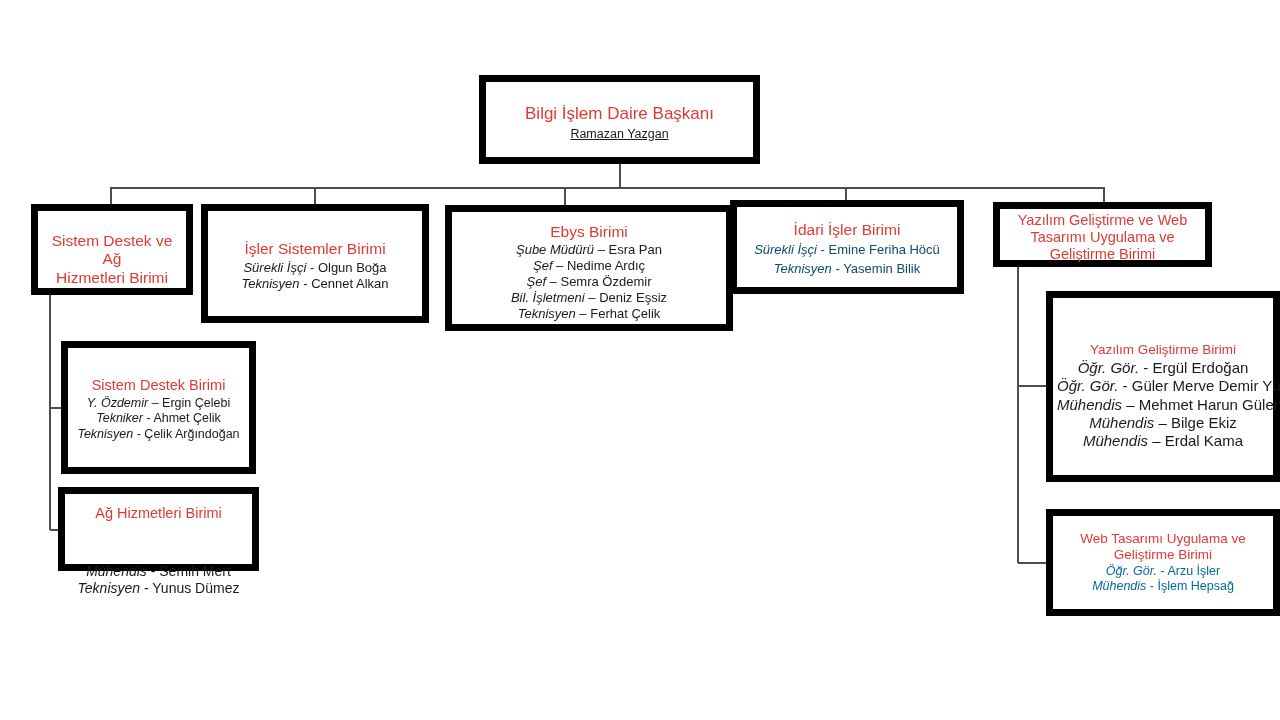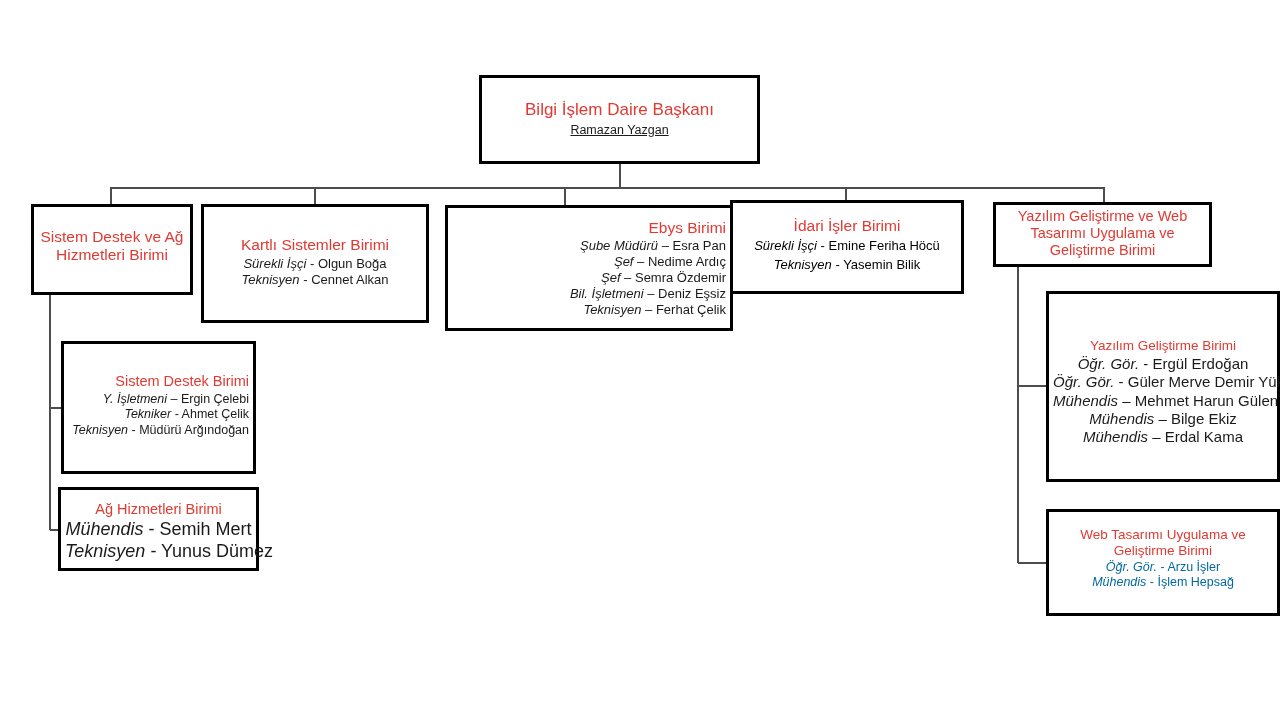--- a/index.html
+++ b/index.html
@@ -15,21 +15,21 @@
     font-family: "Liberation Sans", sans-serif;
     -webkit-font-smoothing: antialiased;
   }
   #chart-canvas {
     position: absolute;
     left: 0; top: 0;
     width: 1280px; height: 720px;
   }
   .node {
     position: absolute;
-    border: 3px solid #fca5a5;
+    border: 7px solid #fca5a5;
     background: #ffffff;
     text-align: center;
     padding: 0 4px;
     display: flex;
     flex-direction: column;
     justify-content: flex-start;
     z-index: 2;
   }
   .node .title {
     color: #e03a33;
@@ -52,40 +52,40 @@
   #node-root .members { font-size: 12.5px; padding-top: 3px; }
 
   
   #node-sistem-destek-ag { left: 31px; top: 204px; width: 162px; height: 91px; }
   #node-sistem-destek-ag .title { font-size: 15.5px; padding-top: 21px; }
 
   #node-kartli { left: 201px; top: 204px; width: 228px; height: 119px; }
   #node-kartli .title { font-size: 15.5px; padding-top: 29px; }
   #node-kartli .members { font-size: 13px; padding-top: 2px; }
 
-  #node-ebys { left: 445px; top: 205px; width: 288px; height: 126px; text-align: right; }
+  #node-ebys { left: 445px; top: 205px; width: 288px; height: 126px; }
   #node-ebys .title { font-size: 15.5px; padding-top: 11px; }
   #node-ebys .members { font-size: 13px; padding-top: 1px; }
 
   #node-idari { left: 730px; top: 200px; width: 234px; height: 94px; }
   #node-idari .title { font-size: 15.5px; padding-top: 14px; }
   #node-idari .members { font-size: 13px; padding-top: 3px; }
   #node-idari .members .row { padding-bottom: 3px; }
 
   #node-yazilim-web { left: 993px; top: 202px; width: 219px; height: 65px; }
   #node-yazilim-web .title { font-size: 14.5px; padding-top: 3px; }
 
   
-  #node-sistem-destek { left: 61px; top: 341px; width: 195px; height: 133px; text-align: right; }
+  #node-sistem-destek { left: 61px; top: 341px; width: 195px; height: 133px; }
   #node-sistem-destek .title { font-size: 14.5px; padding-top: 29px; }
   #node-sistem-destek .members { font-size: 12.5px; padding-top: 2px; }
 
   #node-ag-hizmetleri { left: 58px; top: 487px; width: 201px; height: 84px; }
   #node-ag-hizmetleri .title { font-size: 14.5px; padding-top: 11px; }
-  #node-ag-hizmetleri .members { font-size: 18px; padding-top: 1px; }
+  #node-ag-hizmetleri .members { font-size: 14px; padding-top: 1px; margin-top: 40px; }
 
   
   #node-yazilim-gelistirme { left: 1046px; top: 291px; width: 234px; height: 191px; }
   #node-yazilim-gelistirme .title { font-size: 13.5px; padding-top: 44px; }
   #node-yazilim-gelistirme .members { font-size: 15px; padding-top: 1px; }
 
   #node-web-tasarimi { left: 1046px; top: 509px; width: 234px; height: 107px; }
   #node-web-tasarimi .title { font-size: 13.5px; padding-top: 15px; }
   #node-web-tasarimi .members { font-size: 12.5px; padding-top: 1px; }
 </style>
@@ -124,59 +124,59 @@
     </div>
 </div>
 
 <div class="node" id="node-sistem-destek-ag" style="border-color: rgb(0, 0, 0);">
   <div class="title" style="color: rgb(224, 58, 51);">Sistem Destek ve Ağ
 Hizmetleri Birimi</div>
   <div class="members" style="color: rgb(26, 26, 26);"></div>
 </div>
 
 <div class="node" id="node-kartli" style="border-color: rgb(0, 0, 0);">
-  <div class="title" style="color: rgb(224, 58, 51);">Kartlı Sistemler Birimi</div>
+  <div class="title" style="color: rgb(224, 58, 51);">İşler Sistemler Birimi</div>
   <div class="members" style="color: rgb(26, 26, 26);">
       <div class="row"><span class="role">Sürekli İşçi</span><span> - </span><span>Olgun Boğa</span></div>
       <div class="row"><span class="role">Teknisyen</span><span> - </span><span>Cennet Alkan</span></div>
     </div>
 </div>
 
 <div class="node" id="node-ebys" style="border-color: rgb(0, 0, 0);">
   <div class="title" style="color: rgb(224, 58, 51);">Ebys Birimi</div>
   <div class="members" style="color: rgb(26, 26, 26);">
       <div class="row"><span class="role">Şube Müdürü</span><span> – </span><span>Esra Pan</span></div>
       <div class="row"><span class="role">Şef</span><span> – </span><span>Nedime Ardıç</span></div>
       <div class="row"><span class="role">Şef</span><span> – </span><span>Semra Özdemir</span></div>
       <div class="row"><span class="role">Bil.  İşletmeni</span><span> – </span><span>Deniz Eşsiz</span></div>
       <div class="row"><span class="role">Teknisyen</span><span> – </span><span>Ferhat Çelik</span></div>
     </div>
 </div>
 
 <div class="node" id="node-idari" style="border-color: rgb(0, 0, 0);">
   <div class="title" style="color: rgb(224, 58, 51);">İdari İşler Birimi</div>
-  <div class="members" style="color: #000000;">
+  <div class="members" style="color: #0c4a6e;">
       <div class="row"><span class="role">Sürekli İşçi</span><span> - </span><span>Emine Feriha Höcü</span></div>
       <div class="row"><span class="role">Teknisyen</span><span> - </span><span>Yasemin Bilik</span></div>
     </div>
 </div>
 
 <div class="node" id="node-yazilim-web" style="border-color: rgb(0, 0, 0);">
   <div class="title" style="color: rgb(224, 58, 51);">Yazılım Geliştirme ve Web
 Tasarımı Uygulama ve
 Geliştirme Birimi</div>
   <div class="members" style="color: rgb(26, 26, 26);"></div>
 </div>
 
 <div class="node" id="node-sistem-destek" style="border-color: rgb(0, 0, 0);">
   <div class="title" style="color: rgb(224, 58, 51);">Sistem Destek Birimi</div>
   <div class="members" style="color: rgb(26, 26, 26);">
-      <div class="row"><span class="role">Y. İşletmeni</span><span> – </span><span>Ergin Çelebi</span></div>
+      <div class="row"><span class="role">Y. Özdemir</span><span> – </span><span>Ergin Çelebi</span></div>
       <div class="row"><span class="role">Tekniker</span><span> - </span><span>Ahmet Çelik</span></div>
-      <div class="row"><span class="role">Teknisyen</span><span> - </span><span>Müdürü Arğındoğan</span></div>
+      <div class="row"><span class="role">Teknisyen</span><span> - </span><span>Çelik Arğındoğan</span></div>
     </div>
 </div>
 
 <div class="node" id="node-ag-hizmetleri" style="border-color: rgb(0, 0, 0);">
   <div class="title" style="color: rgb(224, 58, 51);">Ağ Hizmetleri Birimi</div>
   <div class="members" style="color: rgb(26, 26, 26);">
       <div class="row"><span class="role">Mühendis</span><span> - </span><span>Semih Mert</span></div>
       <div class="row"><span class="role">Teknisyen</span><span> - </span><span>Yunus Dümez</span></div>
     </div>
 </div>

